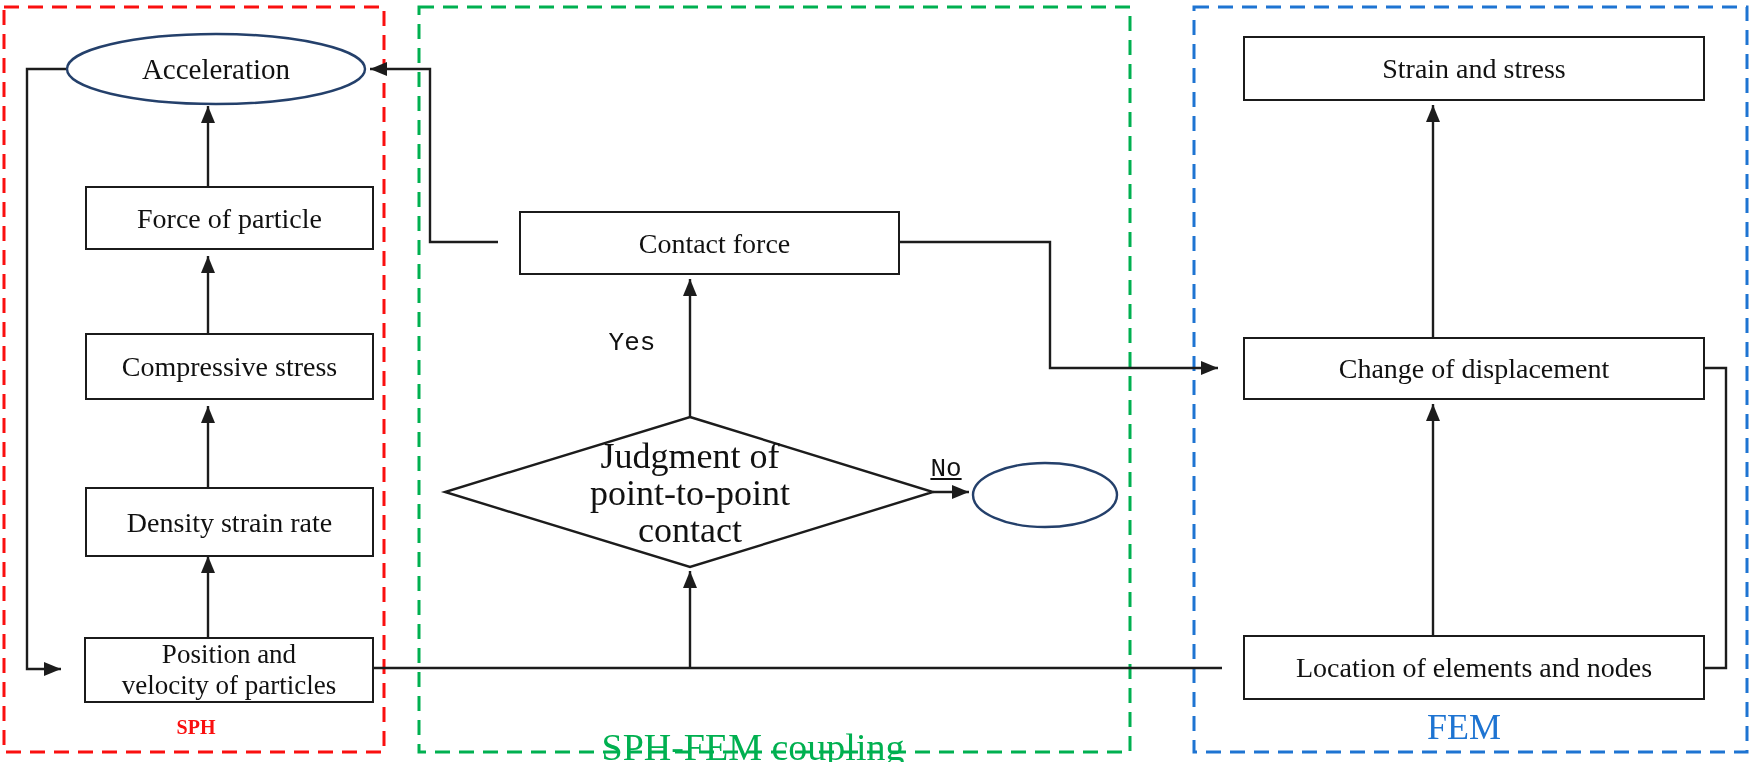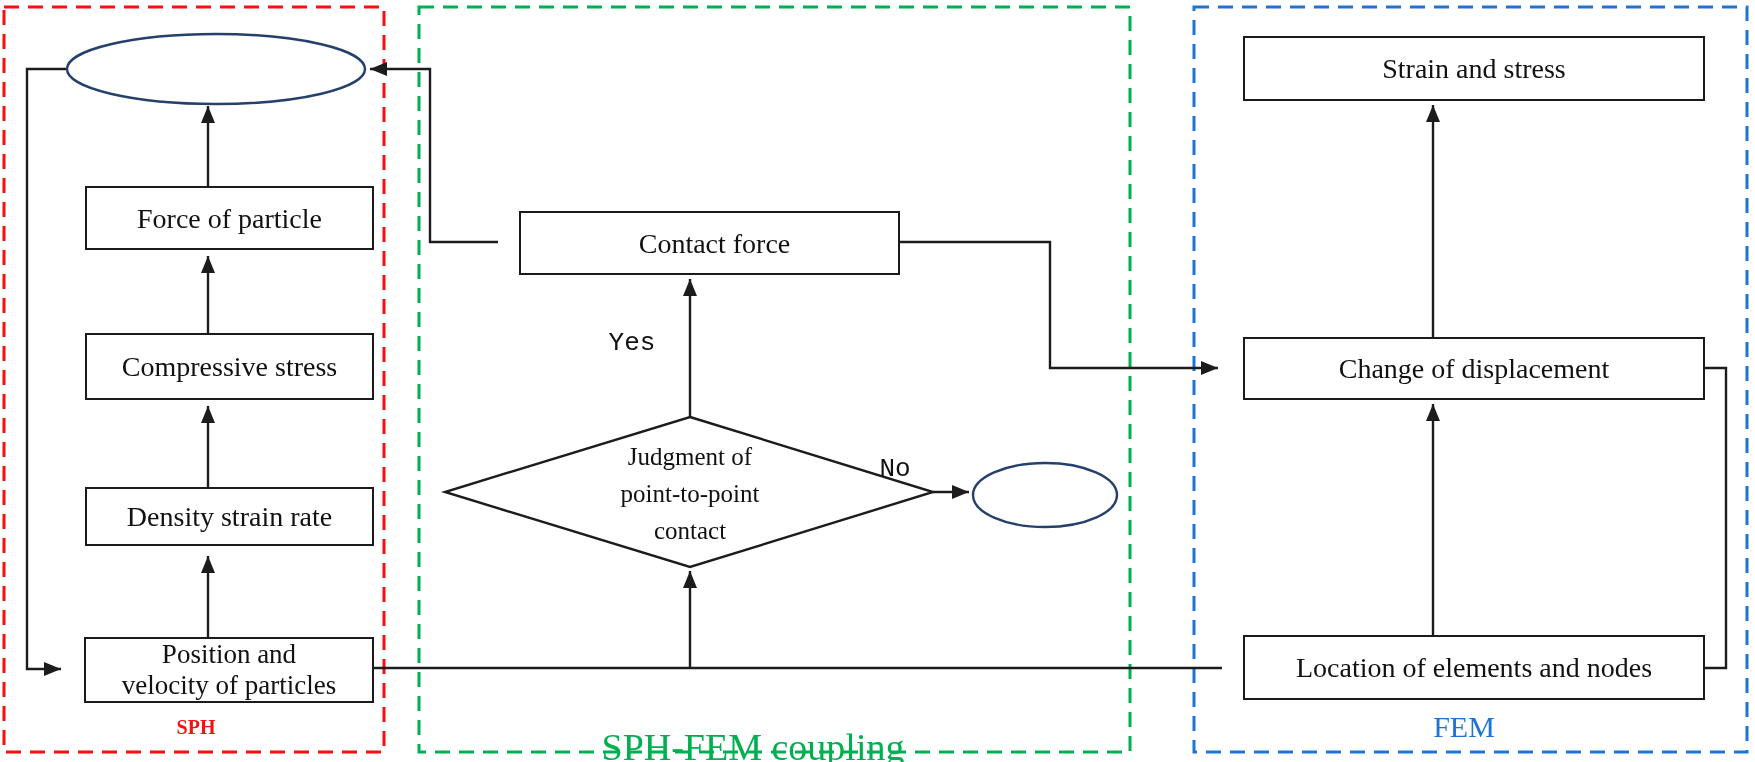--- a/index.html
+++ b/index.html
@@ -14,27 +14,27 @@
   .sec-sph{stroke:var(--sph,#fa0f0f);}
   .sec-coupling{stroke:var(--coupling,#00b050);}
   .sec-fem{stroke:var(--fem,#1e74d2);}
   .node{position:absolute;z-index:2;background:#ffffff;border:2.5px solid #1b1b1b;
         display:flex;align-items:center;justify-content:center;text-align:center;
         font-size:28px;line-height:31px;box-sizing:border-box;white-space:pre-line;margin-left:21px;}
   .ghost{position:absolute;z-index:2;background:transparent;border:none;
          display:flex;align-items:center;justify-content:center;text-align:center;
          white-space:pre-line;}
   .ellipse-label{font-size:29px;}
-  .diamond-label{font-size:25px;line-height:37px;}
+  .diamond-label{font-size:36px;line-height:37px;}
   .edge-label{font-family:"Liberation Mono","DejaVu Sans Mono",monospace;
               font-size:26px;z-index:3;}
   .sec-label{z-index:3;font-size:29px;}
   .lbl-sph{color:var(--sph,#fa0f0f);font-weight:bold;font-size:20px;}
   .lbl-coupling{color:var(--coupling,#00b050);font-size:38px;margin-top:20px;}
-  .lbl-fem{color:var(--fem,#1e74d2);font-size:30px;}
+  .lbl-fem{color:var(--fem,#1e74d2);font-size:36px;}
 </style>
 </head>
 <body>
 
 <div id="stage">
 
   <svg id="wires" width="1755" height="762" viewBox="0 0 1755 762">
     <defs>
       <marker id="arr" markerUnits="userSpaceOnUse" markerWidth="18" markerHeight="15" refX="17" refY="7" orient="auto">
         <path d="M0,0 L17,7 L0,14 Z" fill="#1c1c1c"></path>
@@ -58,33 +58,34 @@
     <path class="edge" d="M690 668 V571" marker-end="url(#arr)"></path>
     <path class="edge" d="M1433 635 V404" marker-end="url(#arr)"></path>
     <path class="edge" d="M1433 337 V105" marker-end="url(#arr)"></path>
     <path class="edge" d="M1684 368 H1726 V668 H1688" marker-end="url(#arr)"></path>
 
     <ellipse class="shape-ellipse" cx="216" cy="69" rx="149" ry="35"></ellipse>
     <ellipse class="shape-ellipse" cx="1045" cy="495" rx="72" ry="32"></ellipse>
     <polygon class="shape-diamond" points="690,417 933,492 690,567 445,492"></polygon>
   </svg>
 
+  <div class="ghost ellipse-label" style="left:66px;top:34px;width:300px;height:70px;">Acceleration</div>
   <div class="node" style="left:64px;top:186px;width:289px;height:64px;">Force of particle</div>
   <div class="node" style="left:64px;top:333px;width:289px;height:67px;">Compressive stress</div>
-  <div class="node" style="left:64px;top:487px;width:289px;height:59px;font-family:Liberation Serif, serif;">Density strain rate</div>
+  <div class="node" style="left:64px;top:487px;width:289px;height:70px;font-family:Liberation Serif, serif;">Density strain rate</div>
   <div class="node" style="left:63px;top:637px;width:290px;height:66px;font-size:27px;">Position and
 velocity of particles</div>
   <div class="ghost sec-label lbl-sph" style="left:136px;top:709px;width:120px;height:36px;">SPH</div>
 
   <div class="node" style="left:498px;top:211px;width:381px;height:64px;padding-left:10px;">Contact force</div>
   <div class="ghost diamond-label" style="left:560px;top:437px;width:260px;height:112px;">Judgment of
 point-to-point
 contact</div>
   <div class="ghost edge-label" style="left:589px;top:326px;width:86px;height:34px;">Yes</div>
-  <div class="ghost edge-label" style="left:854px;top:452px;width:82px;height:34px;">No</div>
+  <div class="ghost edge-label" style="left:905px;top:452px;width:82px;height:34px;text-decoration:underline;">No</div>
   <div class="ghost sec-label lbl-coupling" style="left:553px;top:709px;width:400px;height:36px;">SPH-FEM coupling</div>
 
   <div class="node" style="left:1222px;top:36px;width:462px;height:65px;">Strain and stress</div>
   <div class="node" style="left:1222px;top:635px;width:462px;height:65px;">Location of elements and nodes</div>
   <div class="node" style="left:1222px;top:337px;width:462px;height:63px;">Change of displacement</div>
   <div class="ghost sec-label lbl-fem" style="left:1404px;top:709px;width:120px;height:36px;">FEM</div>
 
 </div>
 
 </body></html>

